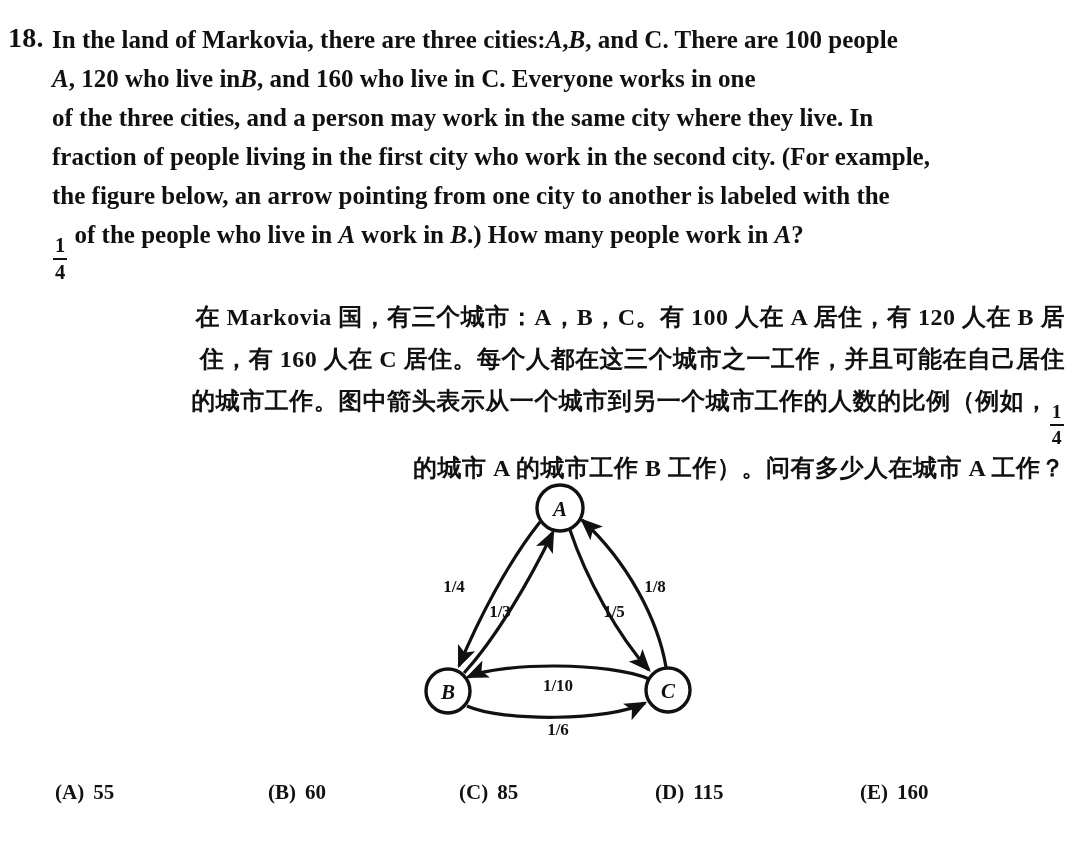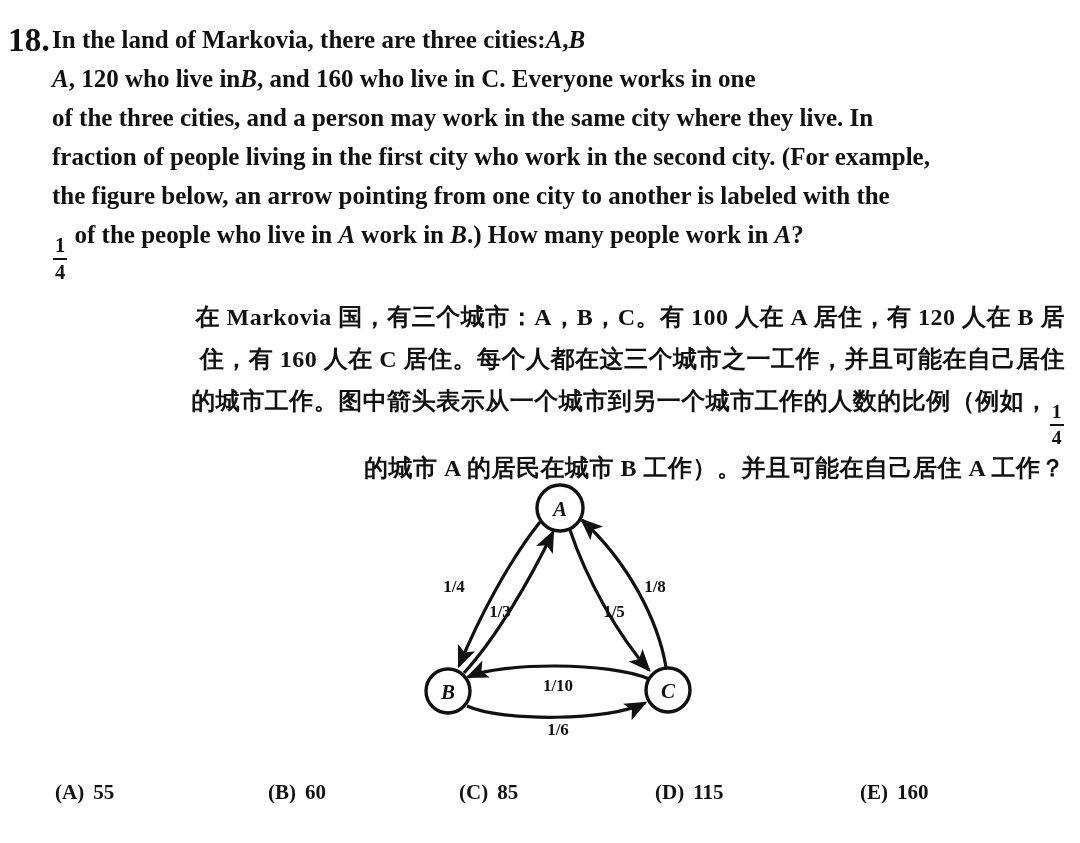--- a/index.html
+++ b/index.html
@@ -21,21 +21,21 @@
     position: absolute;
     left: 0;
     top: 0;
     width: 1080px;
   }
 
   .prob-number {
     position: absolute;
     left: 8px;
     top: 22px;
-    font-size: 33px;
+    font-size: 28px;
     font-weight: 700;
     letter-spacing: 0.2px;
   }
 
   #english-text {
     position: absolute;
     left: 52px;
     top: 20px;
     width: 1014px;
     font-size: 25px;
@@ -142,20 +142,21 @@
 
   <div class="prob-number">18.</div>
 
   <div id="english-text">
 
     <span class="ln just">
         <span>In the land of Markovia, there are three cities: </span>
         <span class="it">A</span>
         <span>, </span>
         <span class="it">B</span>
+        <span>, and C. There are 100 people</span>
       </span>
 
     <span class="ln just">
         <span class="it">A</span>
         <span>, 120 who live in </span>
         <span class="it">B</span>
         <span>, and 160 who live in C. Everyone works in one</span>
       </span>
 
     <span class="ln">of the three cities, and a person may work in the same city where they live.  In</span>
@@ -171,21 +172,21 @@
   </div>
 
   <div id="chinese-text">
     <span class="ln">在 Markovia 国，有三个城市：A，B，C。有 100 人在 A 居住，有 120 人在 B 居</span>
     <span class="ln">住，有 160 人在 C 居住。每个人都在这三个城市之一工作，并且可能在自己居住</span>
     <span class="ln"><span>的城市工作。图中箭头表示从一个城市到另一个城市工作的人数的比例（例如，</span><span class="frac">
           <span class="num">1</span>
           <span class="bar"></span>
           <span class="den">4</span>
         </span></span>
-    <span class="ln">的城市 A 的居民在城市 B 工作）。并且可能在自己居住 A 工作？</span>
+    <span class="ln">的城市 A 的城市工作 B 工作）。问有多少人在城市 A 工作？</span>
   </div>
 
 </div>
 
 <div id="figure">
   <svg width="320" height="285" viewBox="0 0 320 285" xmlns="http://www.w3.org/2000/svg">
 
     <defs>
       <marker id="arrowhead" markerWidth="7" markerHeight="7" refX="6.2" refY="3.2" orient="auto" markerUnits="strokeWidth">
         <path d="M0,0.3 L7,3.2 L0,6.1 L1.6,3.2 Z" fill="#111111"></path>

